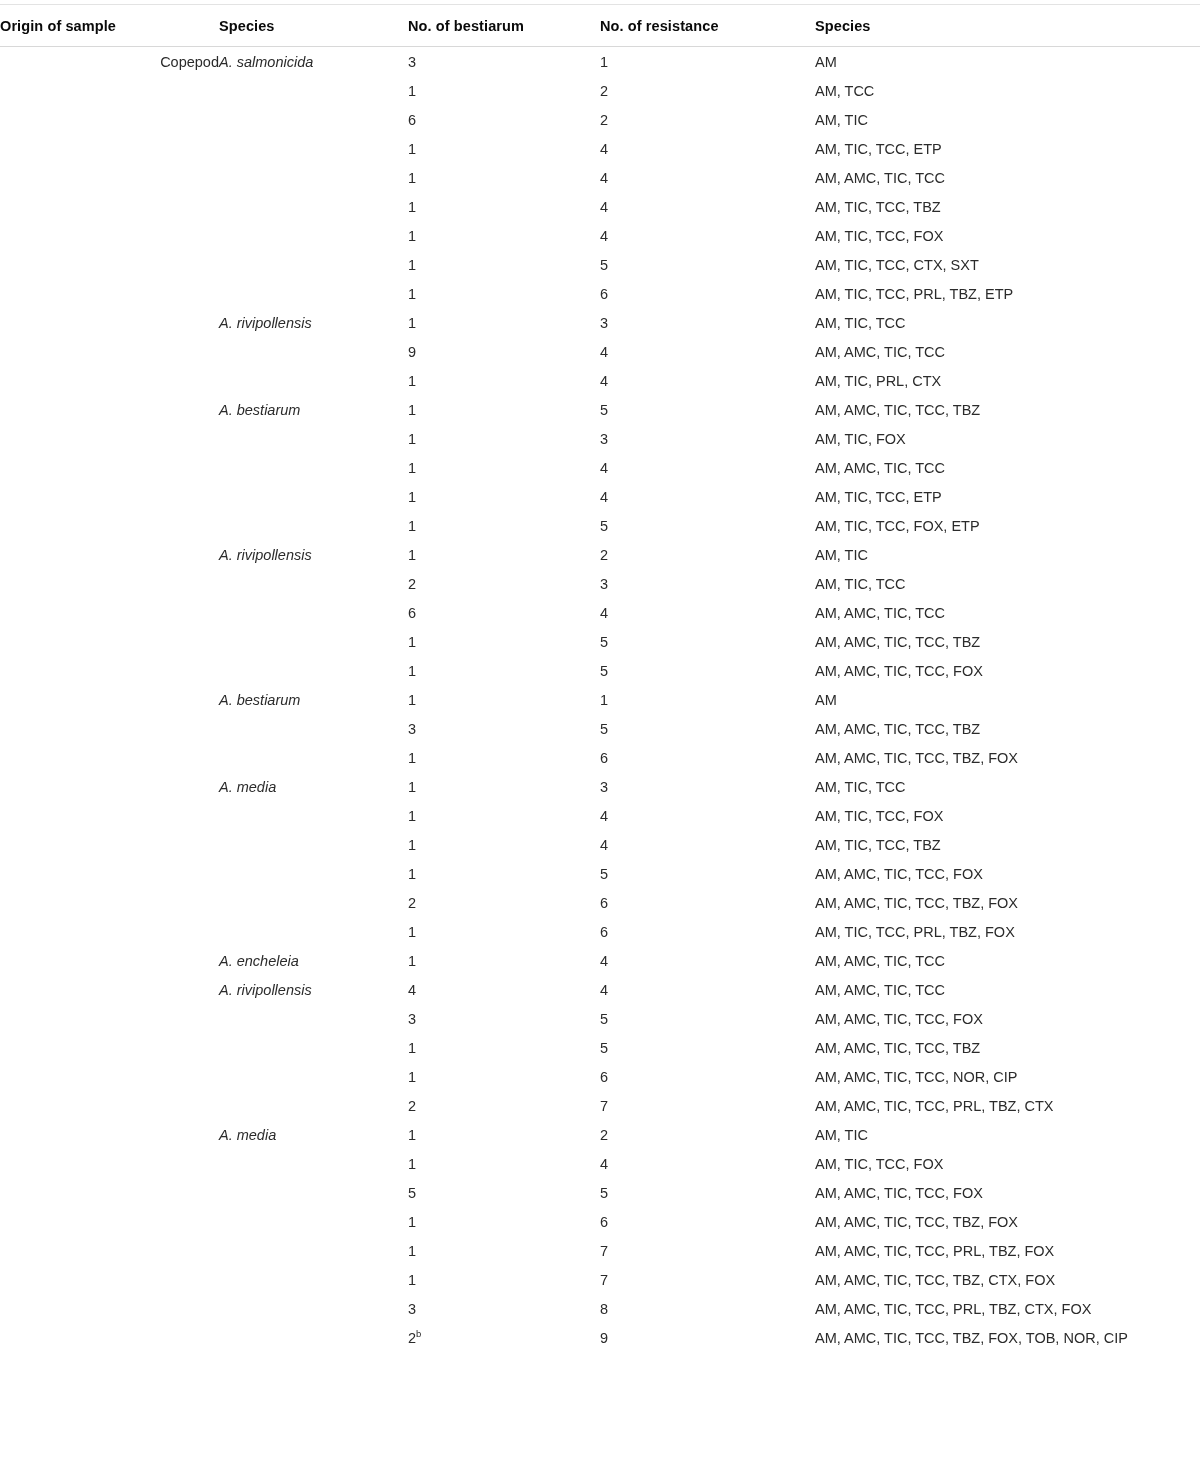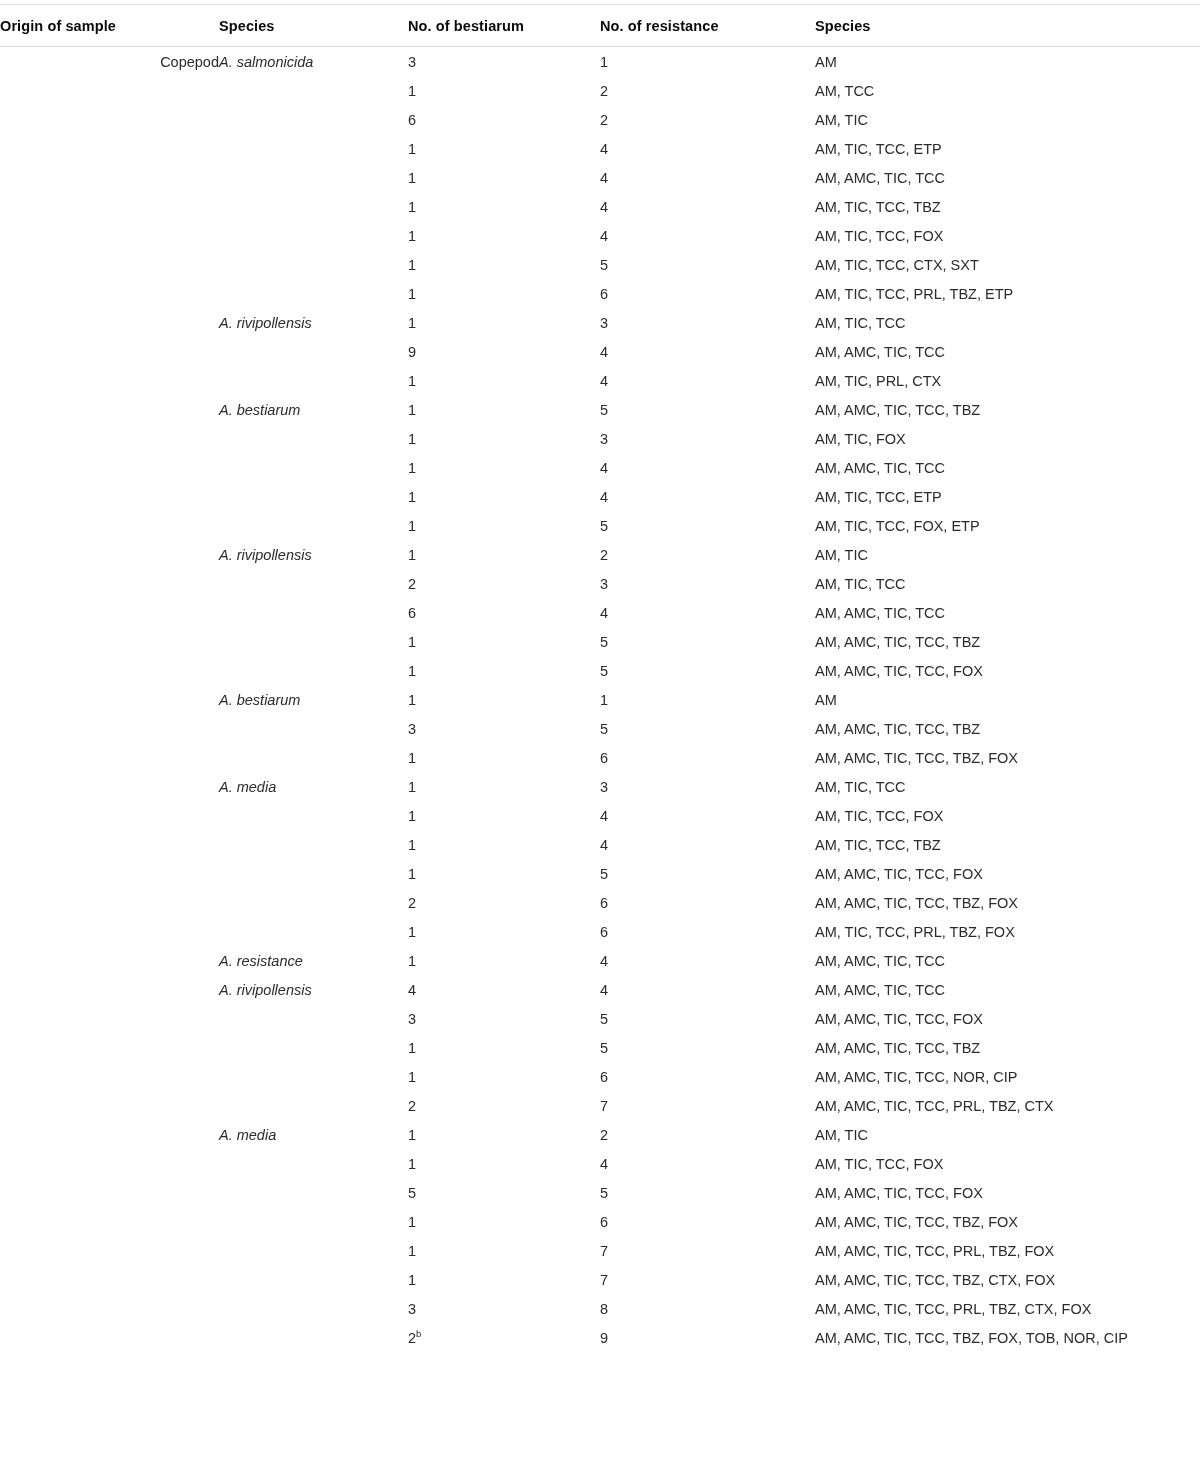--- a/index.html
+++ b/index.html
@@ -341,21 +341,21 @@
         </tr>
         <tr>
           <td class="origin"><span></span></td>
           <td class="species"><span></span></td>
           <td class="isolates"><span>1</span></td>
           <td class="resist"><span>6</span></td>
           <td class="pattern"><span>AM, TIC, TCC, PRL, TBZ, FOX</span></td>
         </tr>
         <tr>
           <td class="origin"><span></span></td>
-          <td class="species"><span>A. resistance</span></td>
+          <td class="species"><span>A. encheleia</span></td>
           <td class="isolates"><span>1</span></td>
           <td class="resist"><span>4</span></td>
           <td class="pattern"><span>AM, AMC, TIC, TCC</span></td>
         </tr>
         <tr>
           <td class="origin"><span></span></td>
           <td class="species"><span>A. rivipollensis</span></td>
           <td class="isolates"><span>4</span></td>
           <td class="resist"><span>4</span></td>
           <td class="pattern"><span>AM, AMC, TIC, TCC</span></td>

